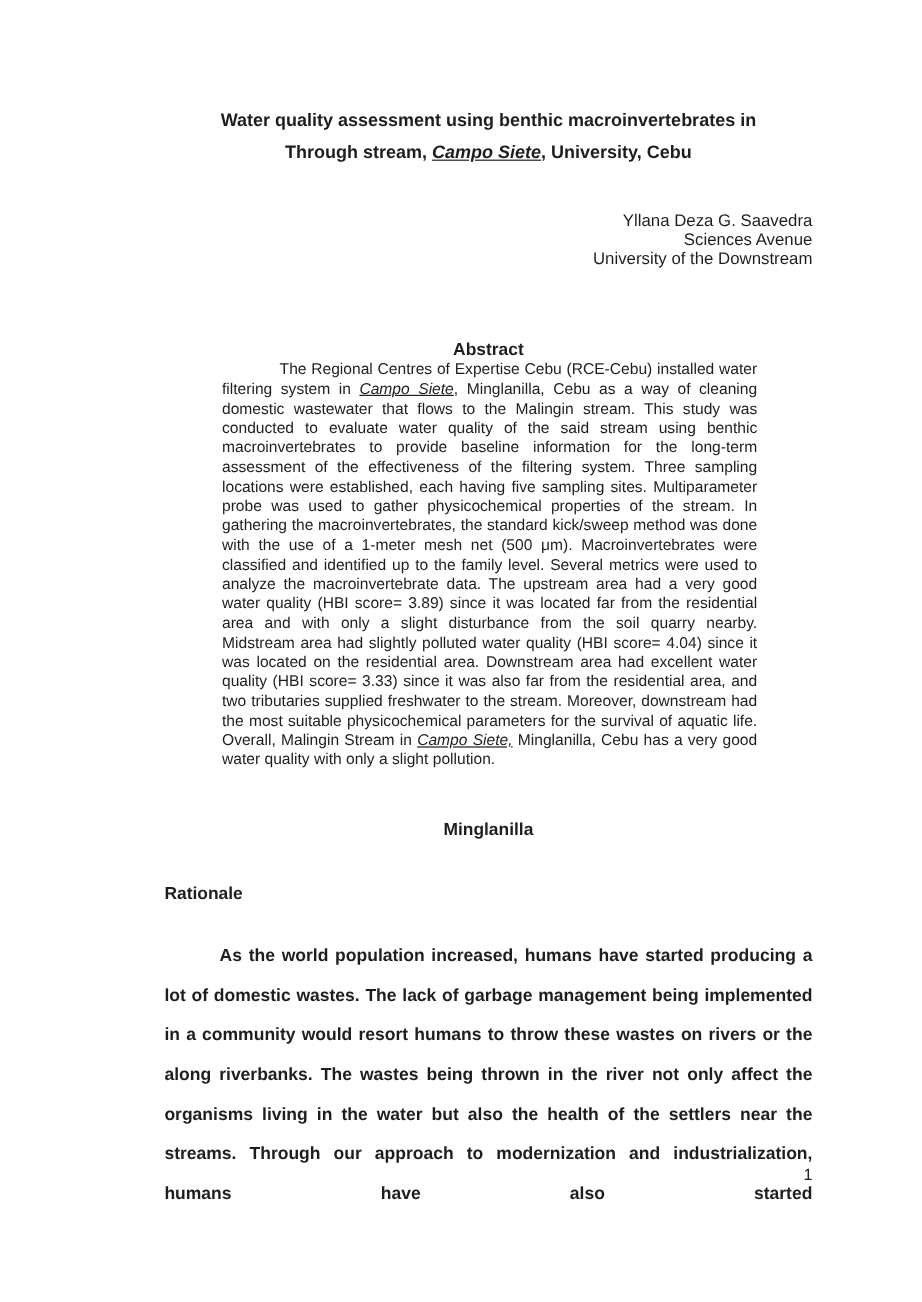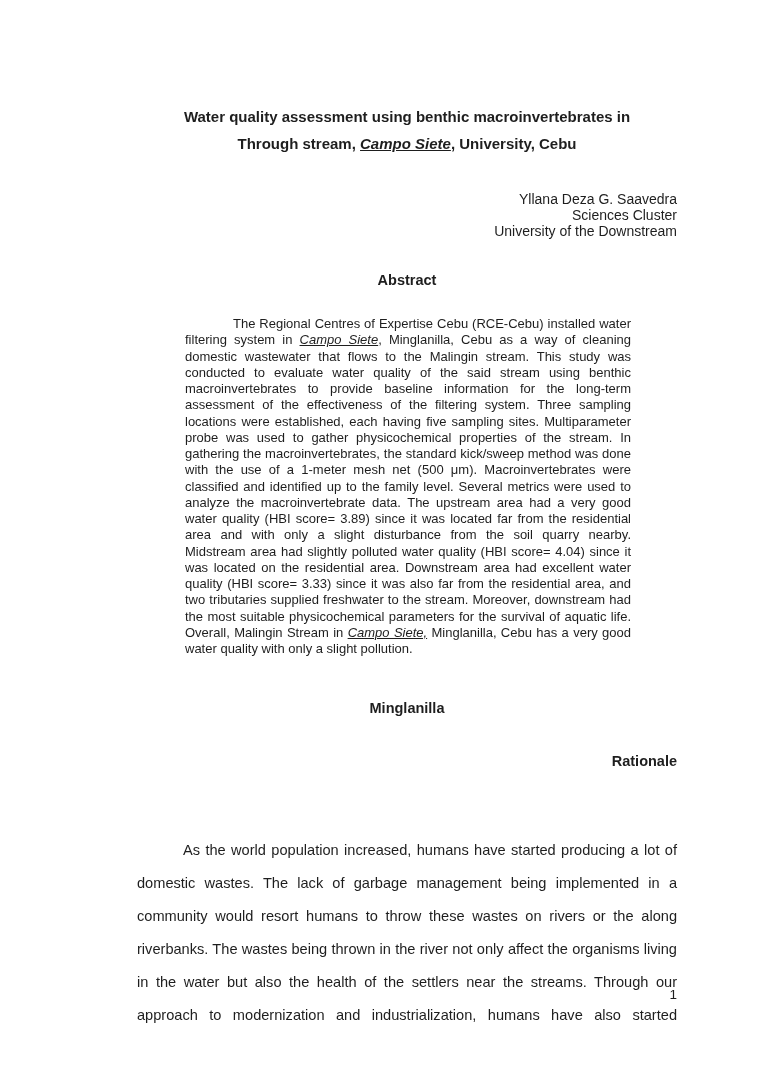--- a/index.html
+++ b/index.html
@@ -5,80 +5,81 @@
   html, body { margin: 0; padding: 0; background: #ffffff; }
   .page {
     position: relative;
     width: 768px;
     height: 1085px;
     background: #ffffff;
     font-family: "Liberation Sans", "DejaVu Sans", sans-serif;
     color: #1e1e1e;
     overflow: hidden;
   }
-  .abs { position: absolute; margin-top: 16px; }
+  .abs { position: absolute; }
   .italic { font-style: italic; text-decoration: underline; }
 
   #title-block {
     left: 137px; top: 87px; width: 540px;
     font-size: 15px; font-weight: 700; line-height: 27px;
     text-align: center;
   }
   #author-block {
     left: 137px; top: 176px; width: 540px;
     font-size: 14px; line-height: 15.8px;
     text-align: right;
   }
   #abstract-heading {
-    left: 137px; top: 256px; width: 540px;
+    left: 137px; top: 284px; width: 540px;
     font-size: 14.5px; font-weight: 700;
     text-align: center;
   }
   #abstract-body {
     left: 185px; top: 300px; width: 446px;
     font-size: 13px; line-height: 16.25px;
     text-align: justify;
     text-indent: 48px;
   }
   #introduction-heading {
     left: 137px; top: 684px; width: 540px;
     font-size: 14.5px; font-weight: 700;
     text-align: center;
   }
   #rationale-heading {
     left: 137px; top: 737px; width: 540px;
     font-size: 14.5px; font-weight: 700;
-    text-align: right;
+    text-align: left;
   }
   #rationale-paragraph {
-    left: 137px; top: 818px; width: 540px;
+    left: 137px; top: 781px; width: 540px;
     font-size: 14.6px; line-height: 33px;
     text-align: justify;
     text-align-last: justify;
     text-indent: 46px;
+    font-weight: bold;
   }
   #page-number {
     left: 137px; top: 971px; width: 540px;
     font-size: 13.5px; line-height: 16px;
     text-align: right;
   }
 </style>
 </head>
 <body>
 
 <div class="page">
 
   <div id="title-block" class="abs">
     <div><span>Water quality assessment using benthic macroinvertebrates in</span></div>
     <div><span>Through stream, </span><span class="italic">Campo Siete</span><span>, University, Cebu</span></div>
   </div>
 
   <div id="author-block" class="abs">
     <div>Yllana Deza G. Saavedra</div>
-    <div>Sciences Cluster</div>
+    <div>Sciences Avenue</div>
     <div>University of the Downstream</div>
   </div>
 
   <div id="abstract-heading" class="abs">Abstract</div>
 
   <div id="abstract-body" class="abs"><span>The Regional Centres of Expertise Cebu (RCE-Cebu) installed water filtering system in </span><span class="italic">Campo Siete</span><span>, Minglanilla, Cebu as a way of cleaning domestic wastewater that flows to the Malingin stream. This study was conducted to evaluate water quality of the said stream using benthic macroinvertebrates to provide baseline information for the long-term assessment of the effectiveness of the filtering system. Three sampling locations were established, each having five sampling sites. Multiparameter probe was used to gather physicochemical properties of the stream. In gathering the macroinvertebrates, the standard kick/sweep method was done with the use of a 1-meter mesh net (500 μm). Macroinvertebrates were classified and identified up to the family level. Several metrics were used to analyze the macroinvertebrate data. The upstream area had a very good water quality (HBI score= 3.89) since it was located far from the residential area and with only a slight disturbance from the soil quarry nearby. Midstream area had slightly polluted water quality (HBI score= 4.04) since it was located on the residential area. Downstream area had excellent water quality (HBI score= 3.33) since it was also far from the residential area, and two tributaries supplied freshwater to the stream. Moreover, downstream had the most suitable physicochemical parameters for the survival of aquatic life. Overall, Malingin Stream in </span><span class="italic">Campo Siete,</span><span> Minglanilla, Cebu has a very good water quality with only a slight pollution.</span></div>
 
   <div id="introduction-heading" class="abs">Minglanilla</div>
 
   <div id="rationale-heading" class="abs">Rationale</div>

